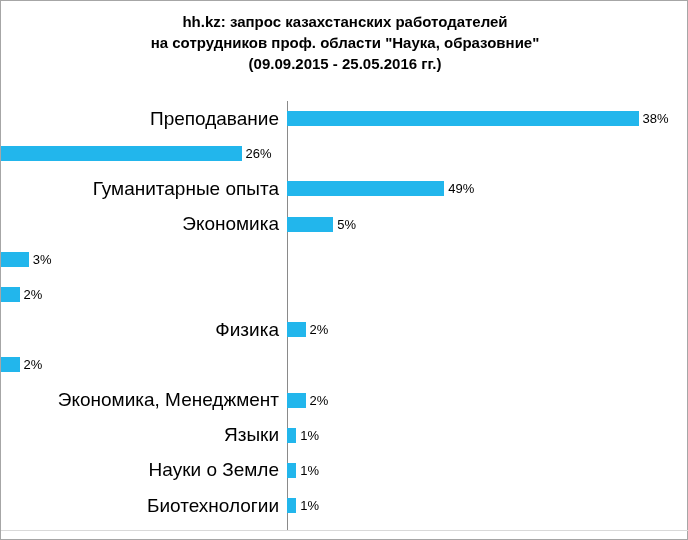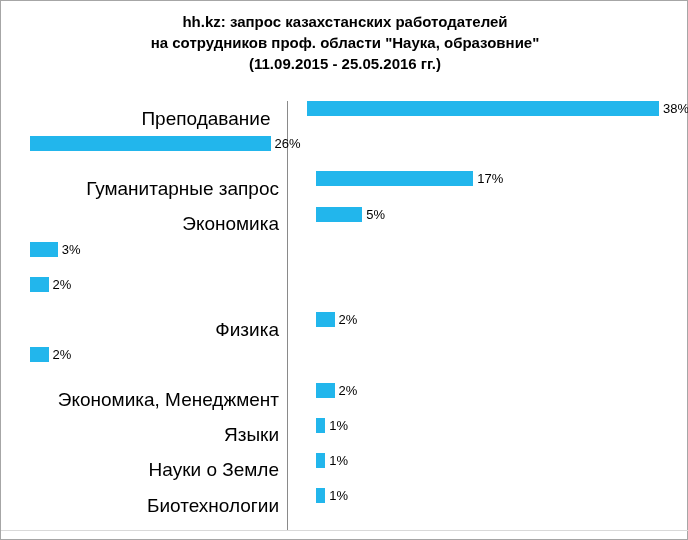--- a/index.html
+++ b/index.html
@@ -57,22 +57,21 @@
     color: #000000;
     white-space: nowrap;
     overflow: hidden;
     text-overflow: ellipsis;
   }
   .bar-wrap {
     position: relative;
     flex: 1;
     height: 35.2px;
     display: flex;
-    align-items: flex-start;
-    margin-left: 29px;
+    align-items: center;
   }
   .bar {
     height: 15px;
     background: #22b6ec;
   }
   .bar-value {
     font-size: 13px;
     color: #000000;
     margin-left: 4px;
     white-space: nowrap;
@@ -95,44 +94,44 @@
   }
 </style>
 </head>
 <body>
 
 <div id="chart-frame">
 
   <div id="chart-title">
     <span class="line">hh.kz: запрос казахстанских работодателей</span>
     <span class="line">на сотрудников проф. области "Наука, образовние"</span>
-    <span class="line">(11.09.2015 - 25.05.2016 гг.)</span>
+    <span class="line">(09.09.2015 - 25.05.2016 гг.)</span>
   </div>
 
   <div id="axis-line"></div>
 
   <div id="plot-area">
       <div class="bar-row">
         <div class="cat-label">Преподавание</div>
         <div class="bar-wrap">
           <div class="bar" style="width: 351.5px; background: rgb(34, 182, 236);"></div>
           <div class="bar-value">38%</div>
         </div>
       </div>
       <div class="bar-row">
         <div class="bar-wrap">
           <div class="bar" style="width: 240.5px; background: rgb(34, 182, 236);"></div>
           <div class="bar-value">26%</div>
         </div>
       </div>
       <div class="bar-row">
-        <div class="cat-label">Гуманитарные запрос</div>
+        <div class="cat-label">Гуманитарные опыта</div>
         <div class="bar-wrap">
           <div class="bar" style="width: 157.25px; background: rgb(34, 182, 236);"></div>
-          <div class="bar-value">17%</div>
+          <div class="bar-value">49%</div>
         </div>
       </div>
       <div class="bar-row">
         <div class="cat-label">Экономика</div>
         <div class="bar-wrap">
           <div class="bar" style="width: 46.25px; background: rgb(34, 182, 236);"></div>
           <div class="bar-value">5%</div>
         </div>
       </div>
       <div class="bar-row">

